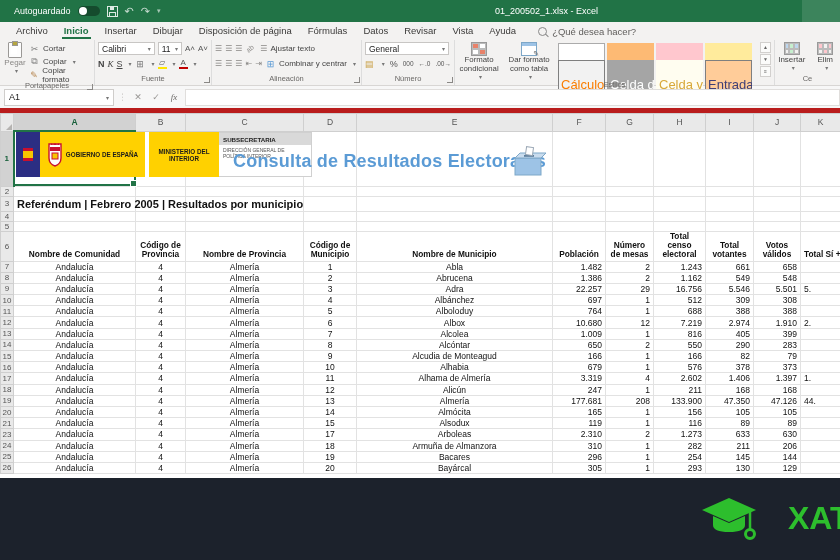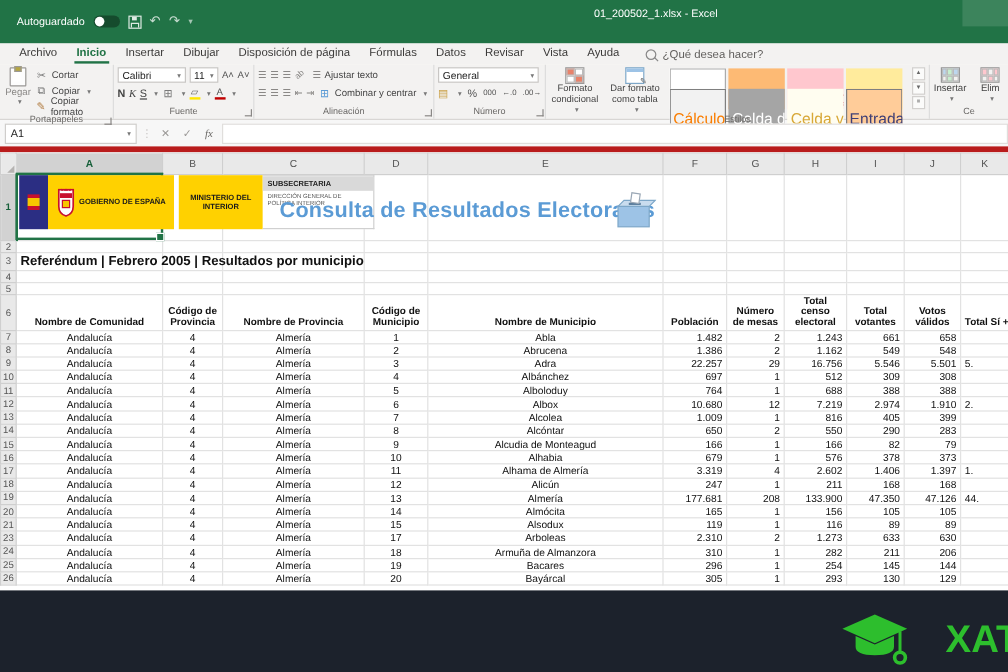--- a/index.html
+++ b/index.html
@@ -1,19 +1,19 @@
 <!DOCTYPE html>
 <html><head>
 <meta charset="utf-8">
 <style>
   html,body{margin:0;padding:0;}
   body{width:840px;height:560px;overflow:hidden;position:relative;background:#fff;
        font-family:"Liberation Sans",sans-serif;-webkit-font-smoothing:antialiased;}
   
-  .titlebar{height:36px;background:#217346;display:flex;align-items:center;color:#fff;font-size:9px;position:relative;}
+  .titlebar{height:22px;background:#217346;display:flex;align-items:center;color:#fff;font-size:9px;position:relative;}
   .qat{display:flex;align-items:center;gap:7px;padding-left:14px;}
   .toggle{width:22px;height:10px;border-radius:6px;background:rgba(0,0,0,.35);position:relative;}
   .toggle .dot{position:absolute;left:1px;top:1px;width:8px;height:8px;border-radius:50%;background:#fff;}
   .floppy{width:9px;height:9px;border:1px solid rgba(255,255,255,.85);position:relative;}
   .floppy:before{content:"";position:absolute;left:2px;top:0;width:4px;height:3px;background:rgba(255,255,255,.85);}
   .floppy:after{content:"";position:absolute;left:1px;bottom:0;width:5px;height:3px;border:1px solid rgba(255,255,255,.85);border-bottom:0;}
   .tb-ic{color:rgba(255,255,255,.75);font-size:11px;line-height:10px;}
   .tb-caret{color:rgba(255,255,255,.6);font-size:7px;}
   .doc-title{position:absolute;left:495px;top:0;height:22px;display:flex;align-items:center;font-size:9px;color:#fff;}
   .avatar-box{position:absolute;right:0;top:0;width:38px;height:22px;background:rgba(255,255,255,.12);}

